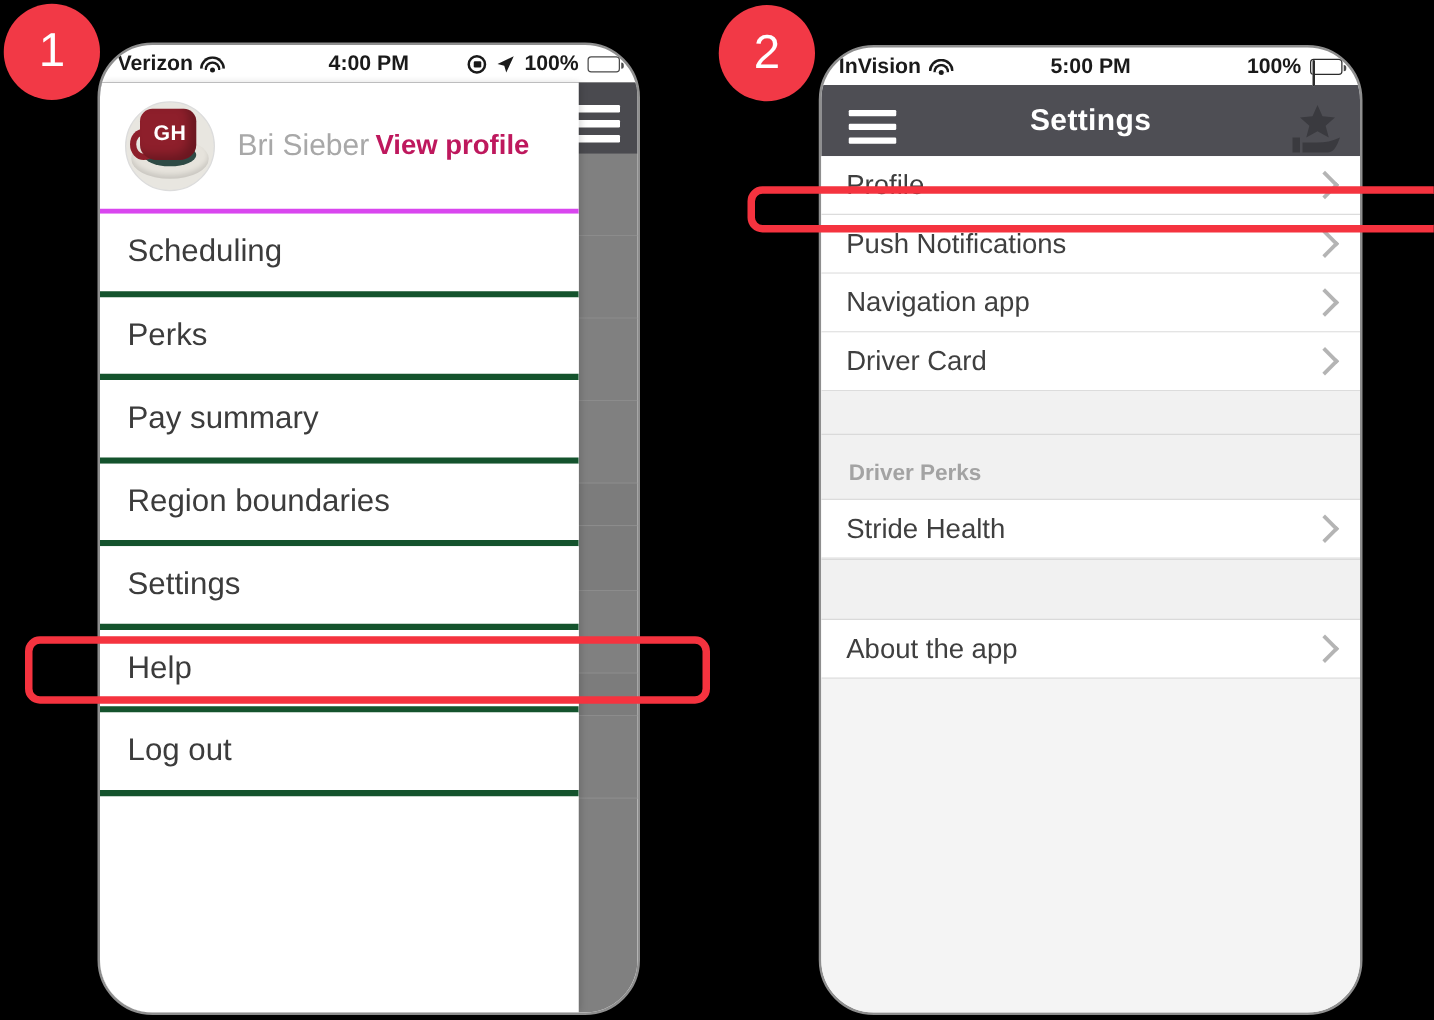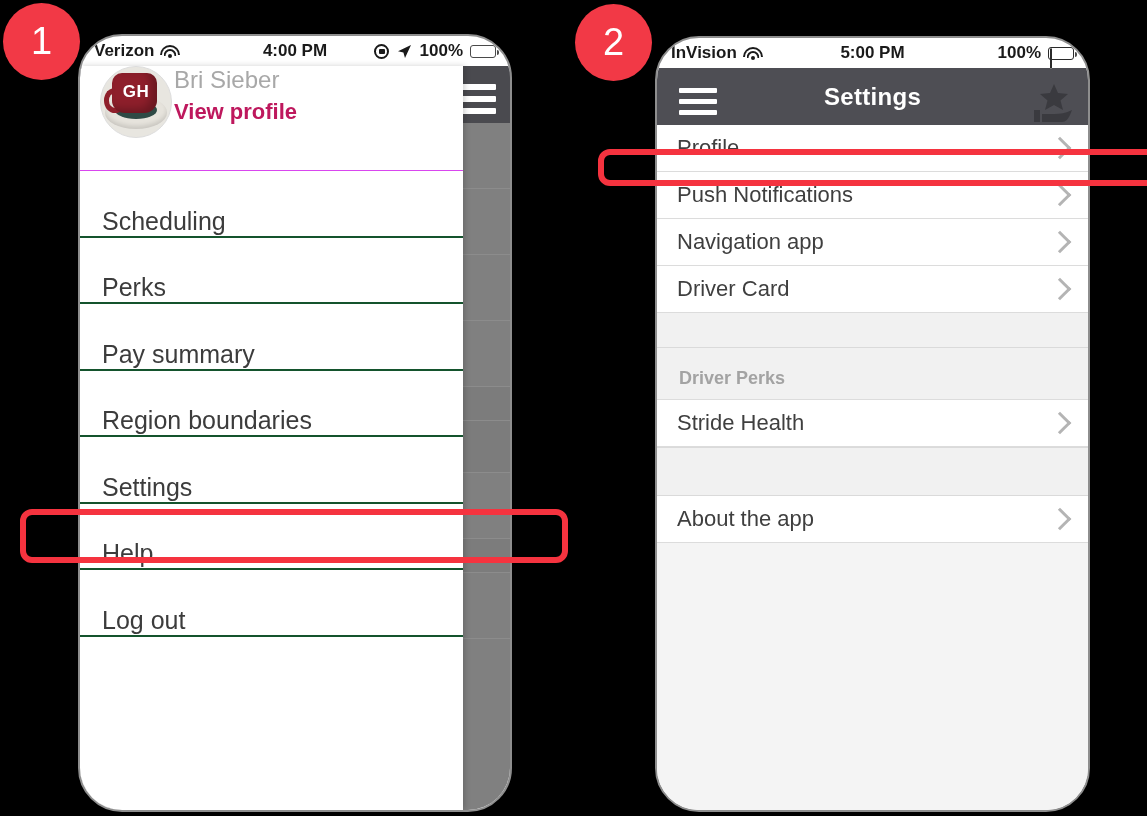--- a/index.html
+++ b/index.html
@@ -79,23 +79,23 @@
   .bg-row.section{height:52px;font-size:19px;font-weight:bold;color:#a0a0a0;background:#7c7c7c;border-bottom:1px solid #8c8c8c;}
 
   
   .drawer{
     position:absolute;left:0;top:30px;width:383px;bottom:0;
     background:#ffffff;
     box-shadow:2px 0 6px rgba(0,0,0,.18);
     overflow:hidden;
   }
   .profile-head{
-    height:105px;display:flex;
+    height:105px;display:flex;align-items:center;
     padding:0 0 0 20px;box-sizing:border-box;
-    border-bottom:1px solid #d946ef;
+    border-bottom:4px solid #d946ef;
   }
   .avatar{
     width:72px;height:72px;border-radius:50%;
     overflow:hidden;flex:none;position:relative;
     background:#e8e6e0;
     border:1px solid #dcdcdc;box-sizing:border-box;
   }
   .avatar .saucer{
     position:absolute;left:6%;top:42%;width:88%;height:46%;
     background:#e6e3dc;border-radius:50%;
@@ -111,30 +111,30 @@
     box-shadow:inset -6px -4px 8px rgba(0,0,0,.25);
   }
   .avatar .handle{
     position:absolute;left:4%;top:30%;width:18%;height:22%;
     border:5px solid #8e1f2b;border-radius:50%;border-right-color:transparent;
   }
   .avatar .gh{
     position:absolute;left:0;right:0;top:22%;text-align:center;
     color:#ffffff;font-size:17px;font-weight:bold;letter-spacing:.5px;
   }
-  .profile-text{margin-left:2px;display:flex;flex-direction:column;gap:5px;}
+  .profile-text{margin-left:18px;display:flex;flex-direction:row;gap:5px;}
   .profile-name{font-size:24px;color:#a8a8a8;}
   .profile-link{font-size:22px;color:#be185d;font-weight:bold;}
 
   .drawer-list{position:relative;}
   .drawer-row{
-    height:66.5px;display:flex;align-items:flex-end;
+    height:66.5px;display:flex;align-items:center;
     padding-left:22px;box-sizing:border-box;
     font-size:25px;color:#3c3c3c;
-    border-bottom:2px solid #14532d;
+    border-bottom:5px solid #14532d;
     background:#fff;
   }
 
   
   .p2-navbar{
     position:absolute;left:0;top:30px;width:100%;height:57px;
     background:#4e4e54;
     display:flex;align-items:center;justify-content:center;
   }
   .p2-title{color:#fff;font-size:24px;font-weight:bold;letter-spacing:.3px;}

